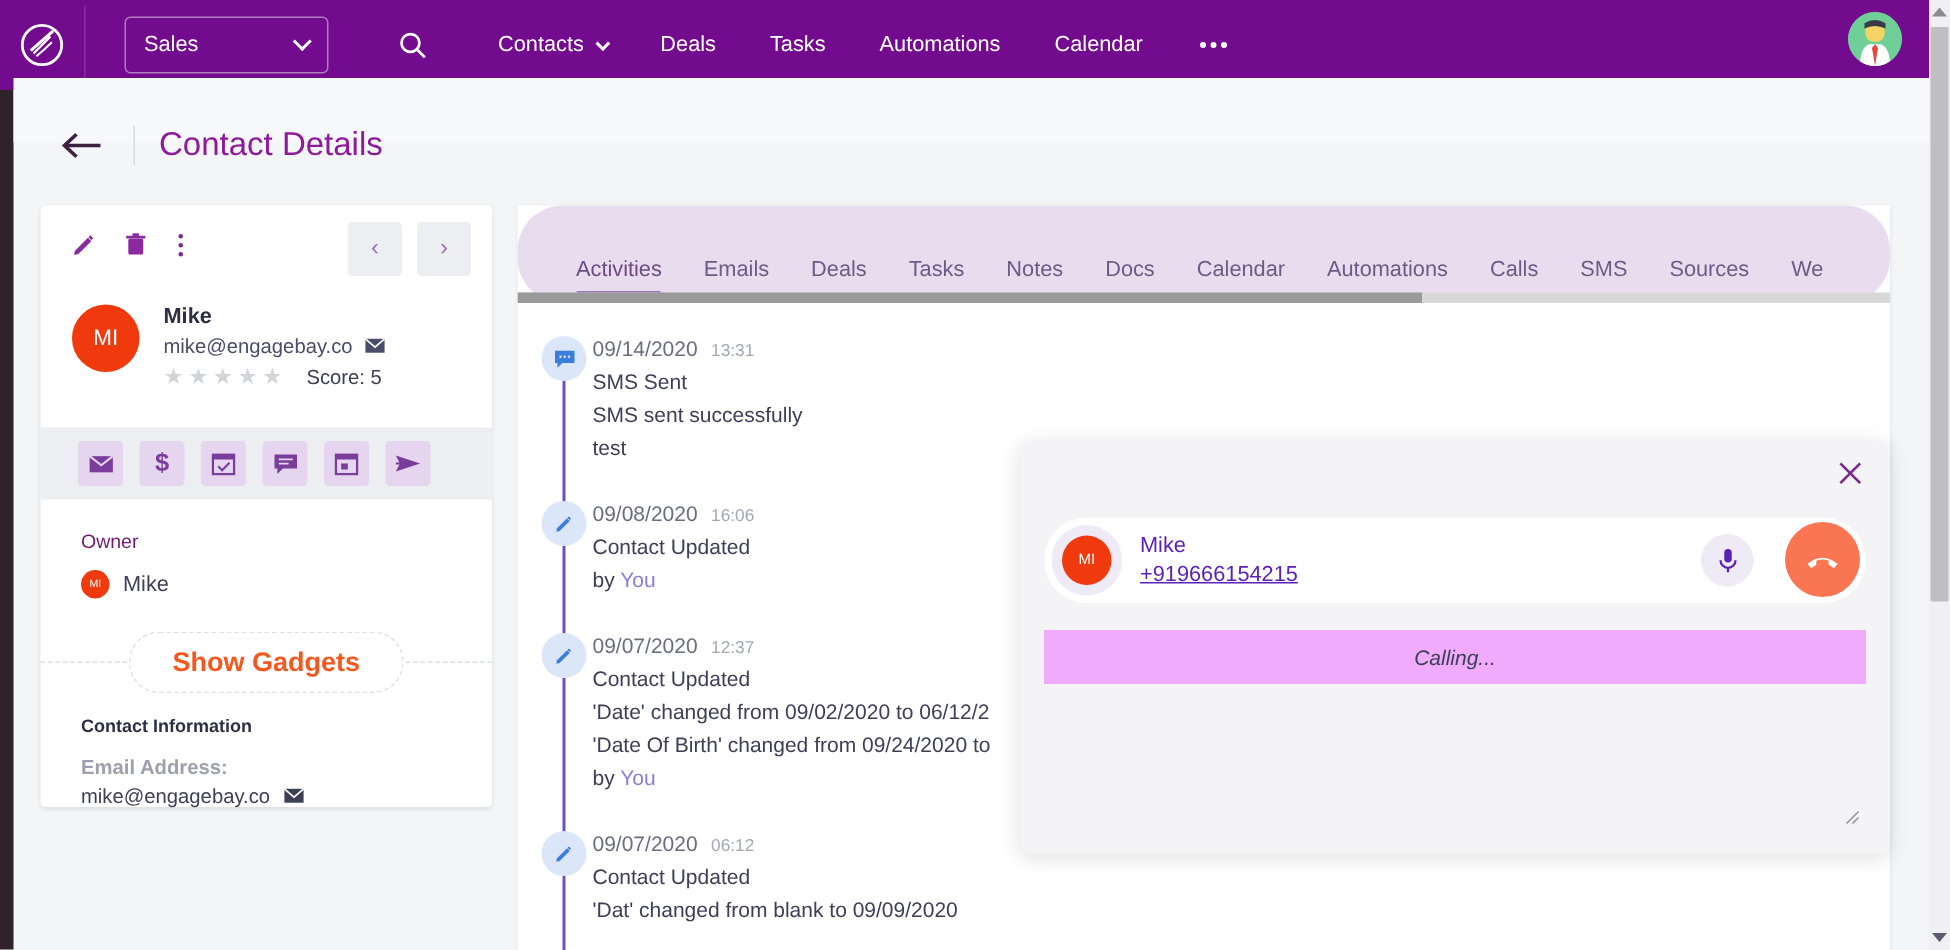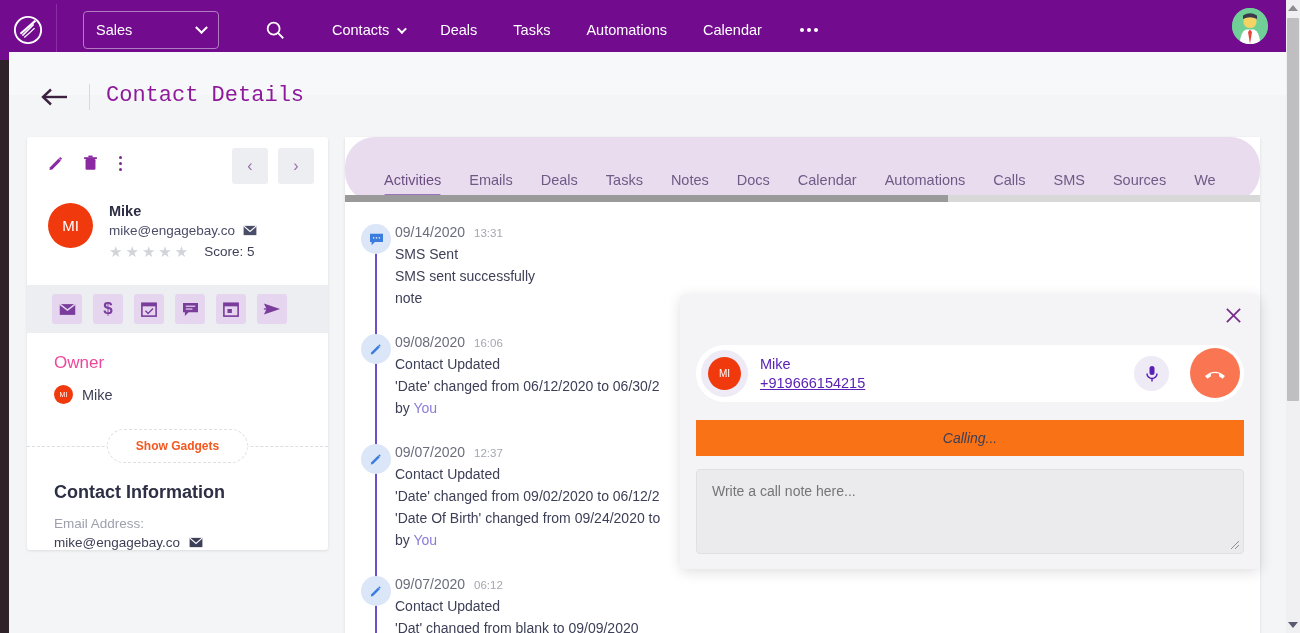--- a/index.html
+++ b/index.html
@@ -87,21 +87,20 @@
     width: 36px; height: 36px; border-radius: 50%;
     overflow: hidden;
     background: #6fcf97;
   }
 
   
   #page-header {
     position: absolute; left: 9px; top: 52px;
     width: 1281px; height: 43px;
     background: #f7f8fa;
-    font-family: Liberation Mono, monospace;
   }
   #back-arrow {
     position: absolute; left: 30px; top: 33px;
     width: 34px; height: 24px;
   }
   #header-divider {
     position: absolute; left: 80px; top: 32px;
     width: 1px; height: 26px; background: #d8d8dd;
   }
   #page-title {
@@ -159,48 +158,48 @@
     padding-left: 25px; gap: 11px;
   }
   .act-btn {
     width: 30px; height: 30px; border-radius: 3px;
     background: #e5d5ee;
     display:flex;align-items:center;justify-content:center;
     color: #7a3d9c;
   }
 
   #owner-block { padding: 20px 0 0 27px; }
-  #owner-label { font-size: 17px; color: #ec4899; }
+  #owner-label { font-size: 13px; color: #701a75; }
   #owner-row { display:flex; align-items:center; gap:9px; margin-top: 12px;}
   #owner-avatar {
     width:19px;height:19px;border-radius:50%;background:#f03a0e;color:#fff;
     display:flex;align-items:center;justify-content:center;font-size:7px;
   }
   #owner-name { font-size: 14.5px; color:#3c3f56; }
 
   #gadget-wrap {
     margin-top: 19px;
     position: relative; height: 46px;
     display:flex; align-items:center; justify-content:center;
   }
   #gadget-line {
     position:absolute; left:0; right:0; top:50%;
     border-top: 1px dashed #dcdde3;
   }
   #show-gadgets {
     position: relative;
     border: 1px dashed #e0dfe5; border-radius: 20px;
     background: #fff;
-    color: #f4581f; font-size: 12px; font-weight: bold;
+    color: #f4581f; font-size: 18px; font-weight: bold;
     padding: 9px 28px;
   }
 
   #contact-information { padding: 13px 0 0 27px; }
-  #ci-title { font-size: 18px; font-weight: bold; color: #2d2f45; }
-  #ci-email-label { font-size: 13.5px; color: #9ea0ad; margin-top: 13px;}
+  #ci-title { font-size: 12px; font-weight: bold; color: #2d2f45; }
+  #ci-email-label { font-size: 13.5px; color: #9ea0ad; margin-top: 13px; font-weight: bold;}
   #ci-email-row { display:flex; align-items:center; gap:9px; margin-top: 4px; }
   #ci-email { font-size: 13.5px; color: #3c3f56; }
 
   
   #right-panel {
     position: absolute; left: 345px; top: 137px;
     width: 915px; height: 500px;
     background: #fff;
     box-shadow: 0 1px 3px rgba(0,0,0,0.10);
     overflow: hidden;
@@ -293,21 +292,21 @@
     display:flex;align-items:center;justify-content:center;
   }
   #hangup-btn {
     position:absolute; right: 4px; top: 3px;
     width:50px;height:50px;border-radius:50%;
     background:#fa7552;
     display:flex;align-items:center;justify-content:center;
   }
   #call-status {
     position:absolute; left:16px; top:126px;
-    width:548px; height:36px; background:#f97316;
+    width:548px; height:36px; background:#f0abfc;
     display:flex;align-items:center;justify-content:center;
     font-size:14px; font-style: italic; color:#3c3f56;
   }
   #call-note {
     position:absolute; left:16px; top:175px;
     width:548px; height:85px;
     background:#ebebed; border:1px solid #e0e0e4;
     border-radius:4px;
     padding: 13px 15px;
     font-size: 14px; color:#9a9ca6;
@@ -564,38 +563,37 @@
           <circle cx="12.5" cy="6" r="1" fill="#dbe6f8"></circle>
         </svg>
       </div>
       <div class="tl-body">
         <div class="tl-date-row">
           <span class="tl-date">09/14/2020</span>
           <span class="tl-time">13:31</span>
         </div>
         <div class="tl-line">SMS Sent</div>
         <div class="tl-line">SMS sent successfully</div>
-        <div class="tl-line">note</div>
+        <div class="tl-line">test</div>
       </div>
     </div>
 
     <div class="tl-item">
       <div class="tl-dot">
         <svg width="14" height="14" viewBox="0 0 24 24">
           <path d="M4 17.5 L15.5 6 L18.5 9 L7 20.5 L3.2 21.3 Z" fill="#3b7ddd"></path>
           <path d="M16.8 4.7 L19.3 7.2" stroke="#3b7ddd" stroke-width="2.3"></path>
         </svg>
       </div>
       <div class="tl-body">
         <div class="tl-date-row">
           <span class="tl-date">09/08/2020</span>
           <span class="tl-time">16:06</span>
         </div>
         <div class="tl-line">Contact Updated</div>
-        <div class="tl-line">'Date' changed from 06/12/2020 to 06/30/2</div>
         <div class="tl-line">
           <span>by </span><span class="tl-by">You</span>
         </div>
       </div>
     </div>
 
     <div class="tl-item">
       <div class="tl-dot">
         <svg width="14" height="14" viewBox="0 0 24 24">
           <path d="M4 17.5 L15.5 6 L18.5 9 L7 20.5 L3.2 21.3 Z" fill="#3b7ddd"></path>
@@ -662,21 +660,20 @@
     </div>
     <div id="hangup-btn">
       <svg width="26" height="26" viewBox="0 0 26 26">
         <path d="M3 16 Q13 7.5 23 16 L20.5 18.8 Q19 17.4 17.2 16.6 L17 13.6 Q13 12.4 9 13.6 L8.8 16.6 Q7 17.4 5.5 18.8 Z" fill="#ffffff"></path>
       </svg>
     </div>
   </div>
 
   <div id="call-status">Calling...</div>
 
-  <textarea id="call-note" placeholder="Write a call note here..." style=""></textarea>
   <svg id="note-resize" viewBox="0 0 10 10">
     <line x1="9" y1="1" x2="1" y2="9" stroke="#8d8d96" stroke-width="1"></line>
     <line x1="9" y1="5" x2="5" y2="9" stroke="#8d8d96" stroke-width="1"></line>
   </svg>
 </div>
 
 <div id="page-scrollbar">
   <div id="ps-up">
     <span class="arrow-up"></span>
   </div>

